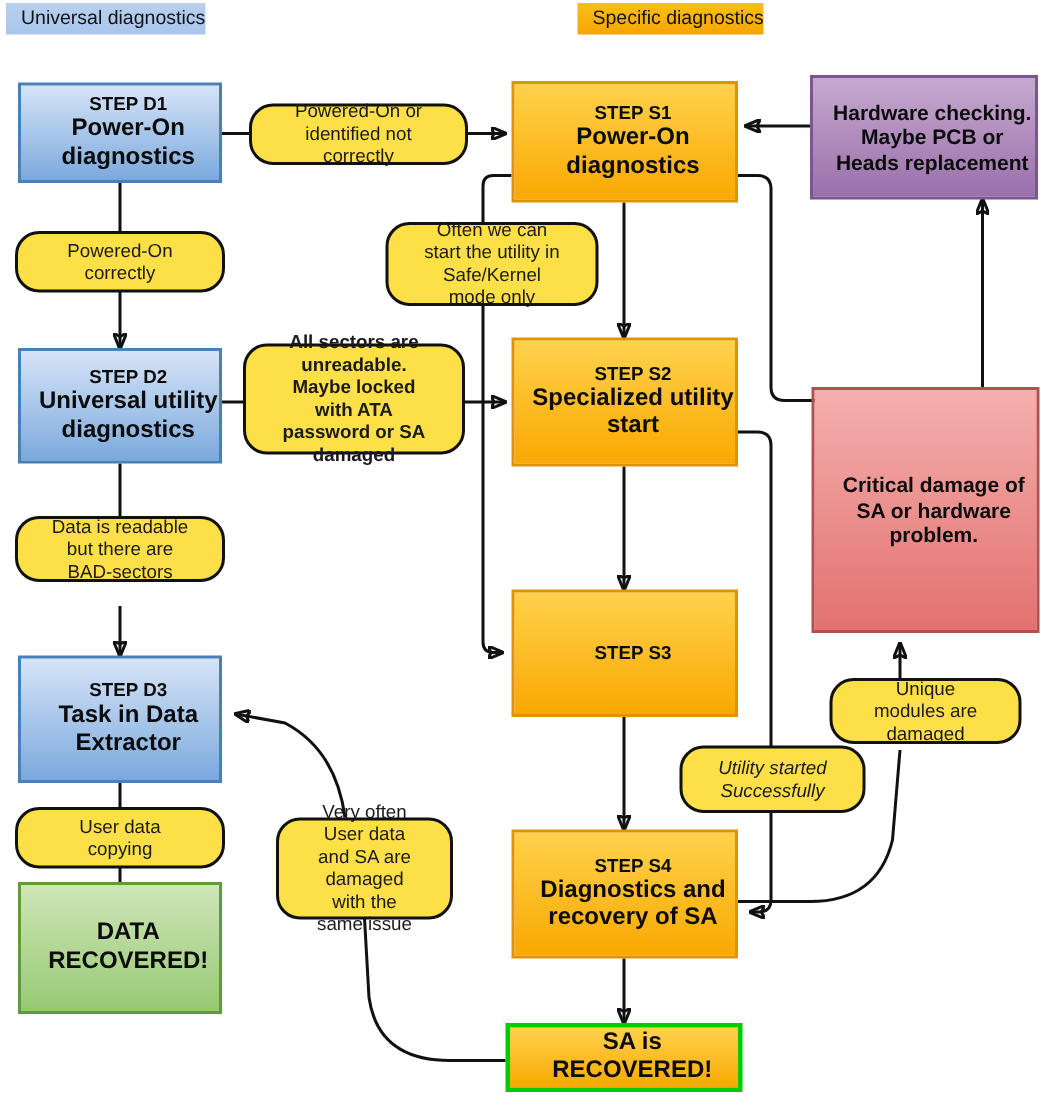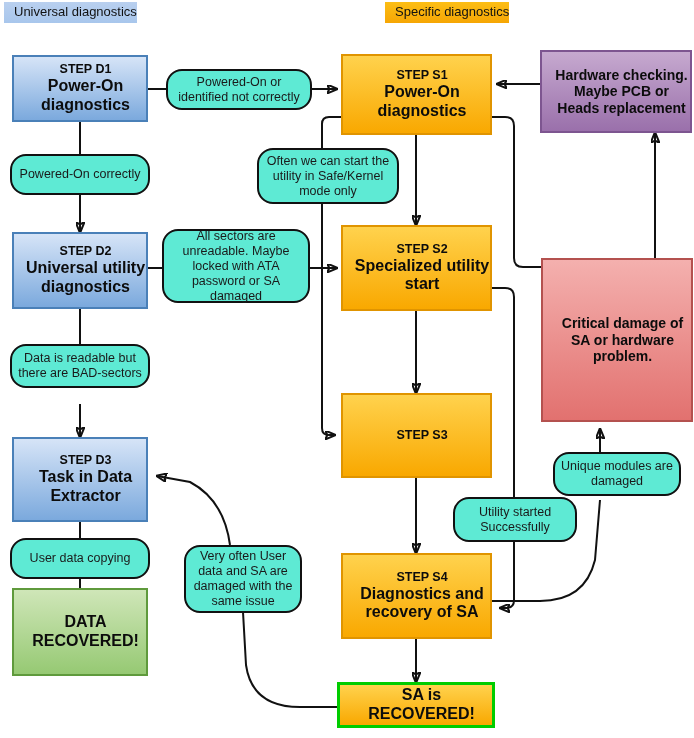--- a/index.html
+++ b/index.html
@@ -71,31 +71,31 @@
   }
   .box-greenframe{
     background:linear-gradient(to bottom,#ffd24d,#f9a800);
     border:3px solid #00cc00;
   }
 
   
   .note{
     position:absolute;
     box-sizing:border-box;
-    background:#5eead4;
+    background:#fde047;
     border:2px solid #111;
     border-radius:16px;
     display:flex;
     align-items:center;
     justify-content:center;
     text-align:center;
     font-size:12.5px;
     color:#1a1a1a;
     line-height:1.2;
-    padding:2px 4px;
+    padding:2px 19px;
     z-index:4;
   }
   svg.edges{position:absolute;left:0;top:0;width:694px;height:738px;z-index:2;pointer-events:none;}
   svg.edges path,svg.edges line{fill:none;stroke:#111;stroke-width:2;}
 </style>
 </head>
 <body>
 
 <div id="canvas">
 
@@ -192,36 +192,36 @@
 
   <div class="box box-orange" style="left:341px;top:54px;width:151px;height:81px;">
     <span class="lbl">
       <span class="sub">STEP S1</span>
       <span class="main">Power-On diagnostics</span>
     </span>
   </div>
 
   <div class="note" style="left:257px;top:148px;width:142px;height:56px;">Often we can start the utility in Safe/Kernel mode only</div>
 
-  <div class="note" style="left:162px;top:229px;width:148px;height:74px;">All sectors are unreadable. Maybe locked with ATA password or SA damaged</div>
+  <div class="note" style="left:162px;top:229px;width:148px;height:74px;font-weight:bold;">All sectors are unreadable. Maybe locked with ATA password or SA damaged</div>
 
   <div class="box box-orange" style="left:341px;top:225px;width:151px;height:86px;">
     <span class="lbl">
       <span class="sub">STEP S2</span>
       <span class="main">Specialized utility start</span>
     </span>
   </div>
 
   <div class="box box-orange" style="left:341px;top:393px;width:151px;height:85px;">
     <span class="lbl">
       <span class="sub">STEP S3</span>
     </span>
   </div>
 
-  <div class="note" style="left:453px;top:497px;width:124px;height:45px;">Utility started Successfully</div>
+  <div class="note" style="left:453px;top:497px;width:124px;height:45px;font-style:italic;">Utility started Successfully</div>
 
   <div class="box box-orange" style="left:341px;top:553px;width:151px;height:86px;">
     <span class="lbl">
       <span class="sub">STEP S4</span>
       <span class="main">Diagnostics and recovery of SA</span>
     </span>
   </div>
 
   <div class="note" style="left:184px;top:545px;width:118px;height:68px;">Very often User data and SA are damaged with the same issue</div>
 

